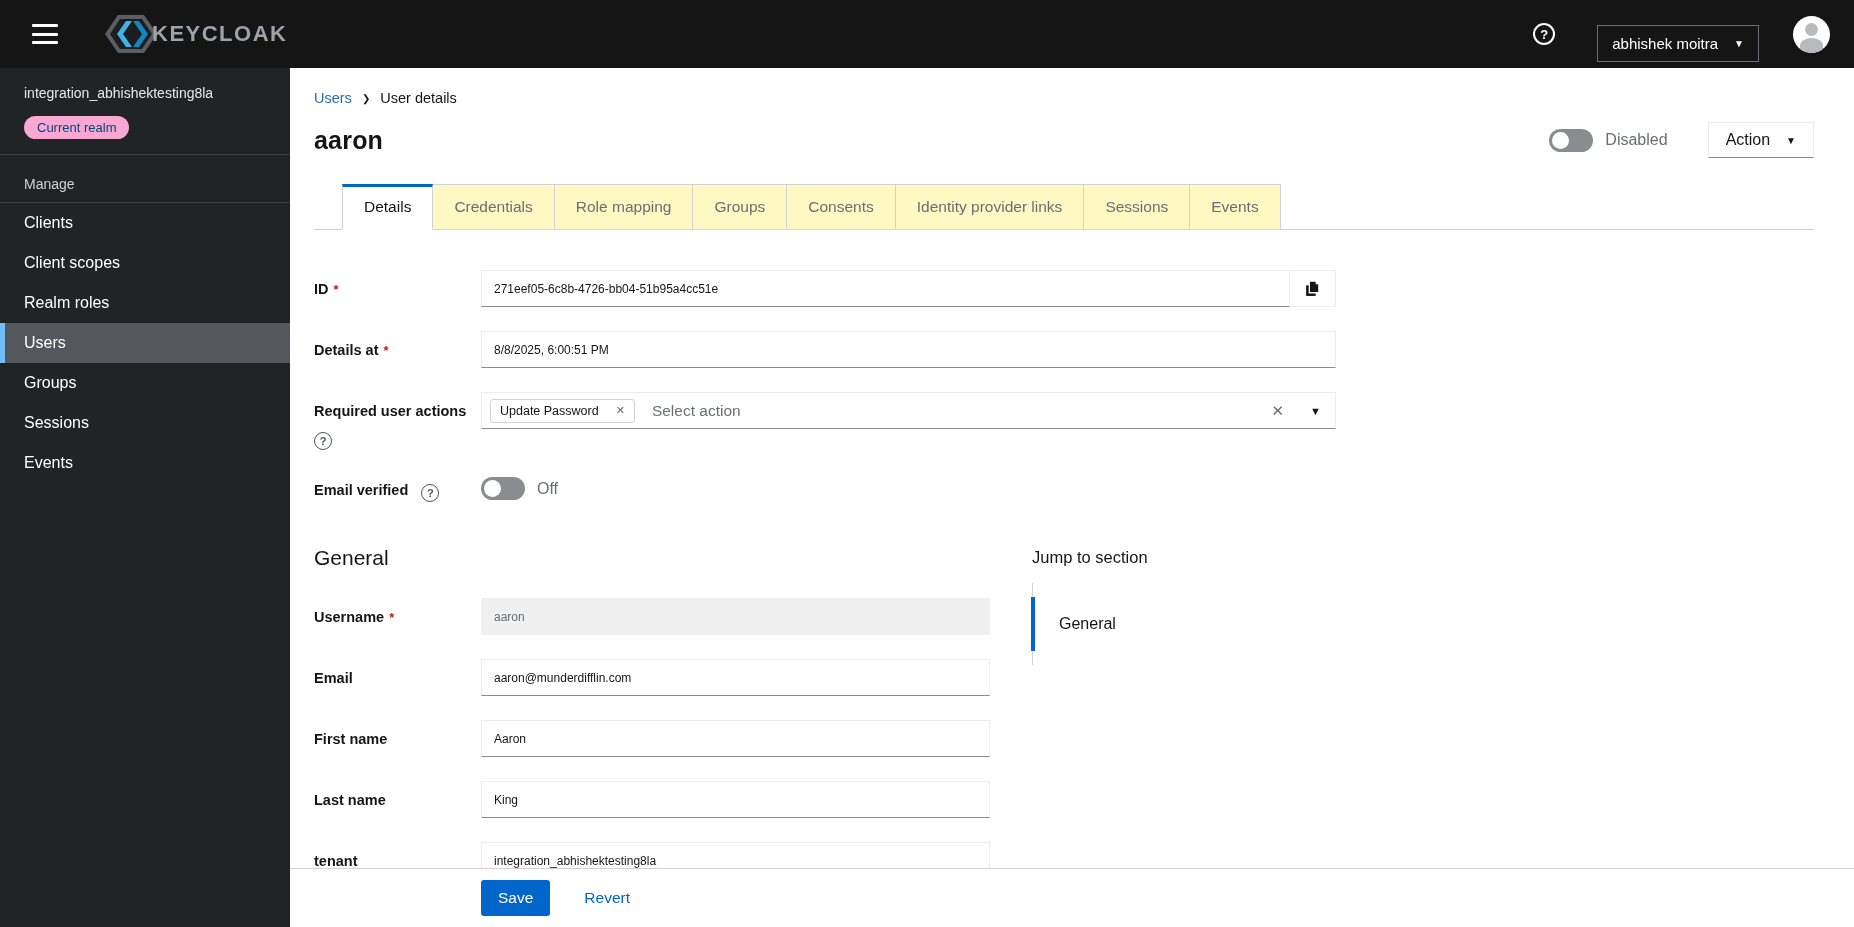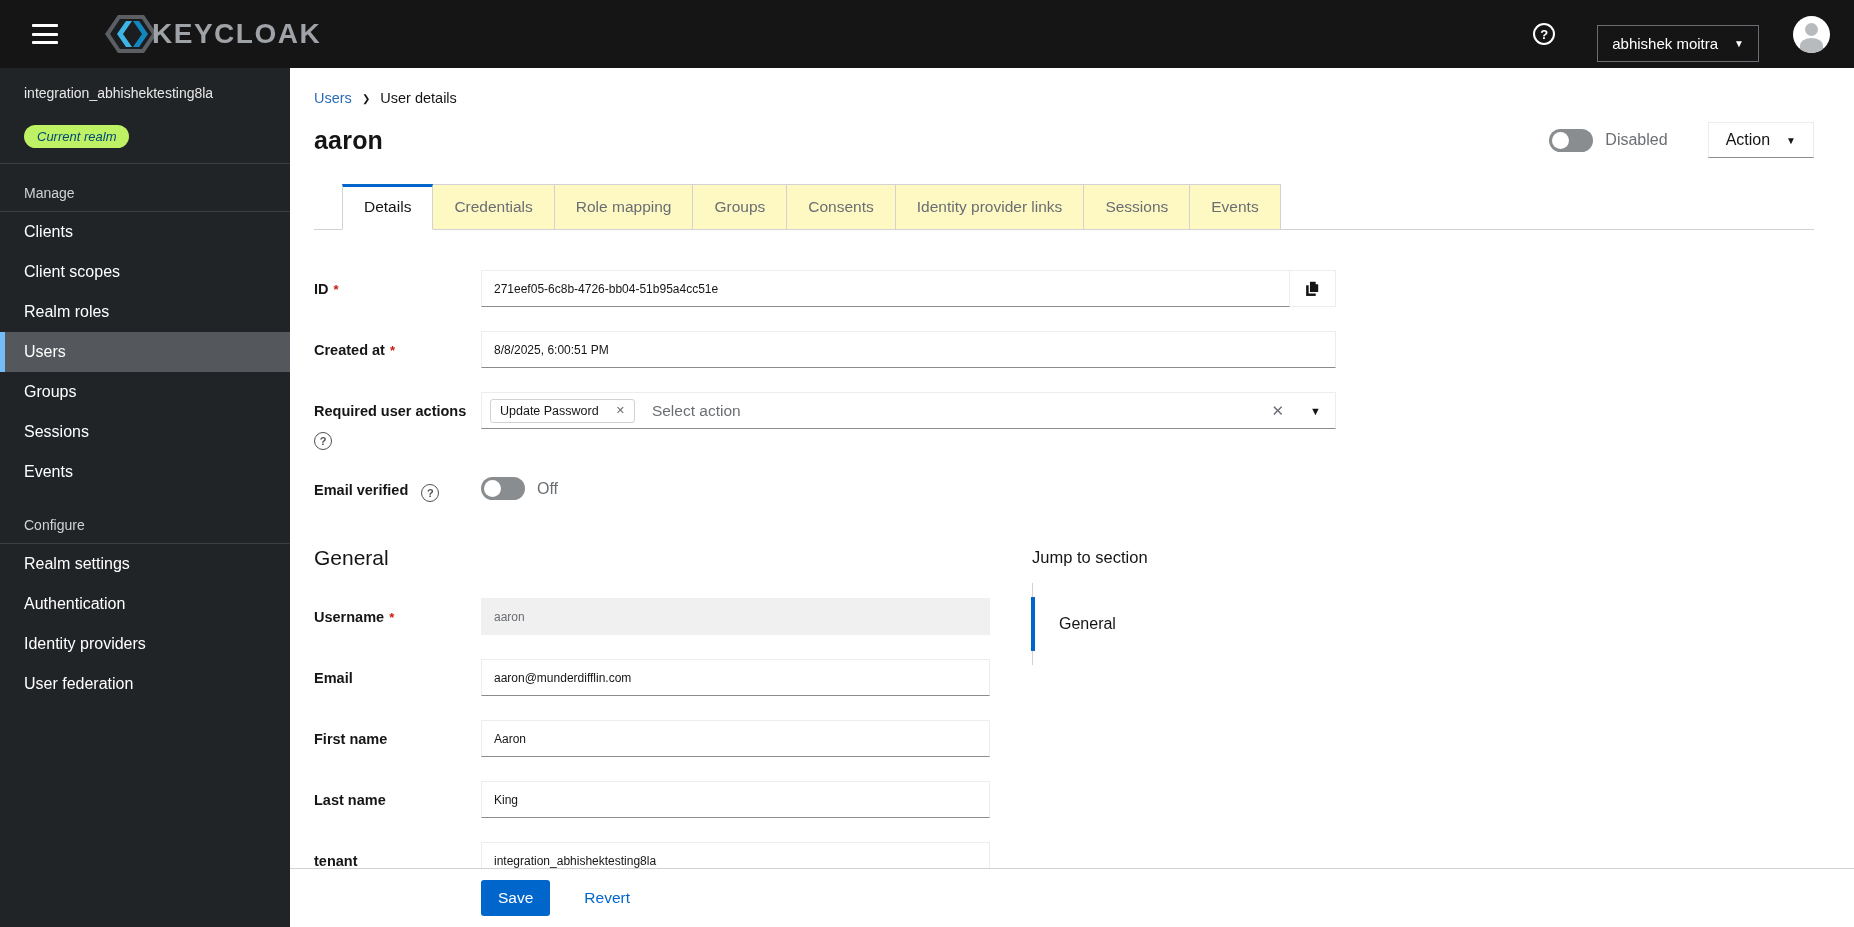--- a/index.html
+++ b/index.html
@@ -4,37 +4,37 @@
 <style>
   * { box-sizing: border-box; margin: 0; padding: 0; }
   html, body { width: 1854px; height: 927px; overflow: hidden; }
   body { font-family: "Liberation Sans", "DejaVu Sans", sans-serif; color: #151515; background: #fff; }
 
   
   .masthead { height: 68px; background: #151515; display: flex; align-items: center; padding: 0 24px; }
   .hamburger { width: 26px; height: 20px; display: flex; flex-direction: column; justify-content: space-between; cursor: pointer; margin-left: 8px; }
   .hamburger span { display: block; height: 3px; background: #fff; border-radius: 1px; }
   .brand { display: flex; align-items: center; margin-left: 44px; }
-  .brand-text { font-size: 28px; font-weight: bold; color: #9fa3a7; letter-spacing: 1.5px; margin-left: -8px; }
+  .brand-text { font-size: 22px; font-weight: bold; color: #9fa3a7; letter-spacing: 1.5px; margin-left: -8px; }
   .mast-right { margin-left: auto; display: flex; align-items: center; }
   .help-circle { width: 22px; height: 22px; border: 2px solid #fff; border-radius: 50%; color: #fff; font-size: 13px; font-weight: bold; display: flex; align-items: center; justify-content: center; cursor: pointer; }
   .user-toggle { margin-left: 42px; border: 1px solid #6a6e73; padding: 9px 14px; color: #fff; font-size: 15px; display: flex; align-items: center; gap: 16px; cursor: pointer; margin-top: 18px; }
   .caret { font-size: 10px; color: inherit; }
   .avatar { width: 37px; height: 37px; border-radius: 50%; background: #fff; margin-left: 34px; position: relative; overflow: hidden; }
   .avatar::before { content: ""; position: absolute; width: 13px; height: 13px; border-radius: 50%; background: #b8bbbe; left: 12px; top: 7px; }
   .avatar::after { content: ""; position: absolute; width: 23px; height: 16px; border-radius: 50% 50% 0 0; background: #b8bbbe; left: 7px; top: 22px; }
 
   
   .app { display: flex; height: 859px; }
 
   
   .sidebar { width: 290px; background: #212427; color: #fff; flex-shrink: 0; overflow: hidden; }
   .realm-block { padding: 17px 24px 15px 24px; border-bottom: 1px solid #3c3f42; }
   .realm-name { font-size: 14px; color: #e8e8e8; }
-  .realm-badge { display: inline-block; margin-top: 24px; background: #bef264; color: #004678; font-size: 13px; padding: 4px 13px; border-radius: 13px; font-style: italic; }
+  .realm-badge { display: inline-block; margin-top: 15px; background: #f9a8d4; color: #004678; font-size: 13px; padding: 4px 13px; border-radius: 13px; }
   .nav-group-title { padding: 19px 24px 10px 24px; font-size: 14px; color: #d2d2d2; border-bottom: 1px solid #3c3f42; }
   .nav-group { padding-bottom: 6px; }
   .nav-group:first-of-type { margin-top: 2px; }
   .nav-item { padding: 11px 24px; font-size: 16px; color: #fff; cursor: pointer; }
   .nav-item.active { background: #54585c; box-shadow: inset 5px 0 0 0 #73bcf7; }
   .nav-group .nav-item:first-of-type { margin-top: 8px; }
 
   
   .main { flex: 1; position: relative; background: #fff; overflow: hidden; }
   .content { padding: 22px 40px 0 24px; }
@@ -141,27 +141,20 @@
         <div class="nav-group">
           <div class="nav-group-title">Manage</div>
           <div class="nav-item">Clients</div>
           <div class="nav-item">Client scopes</div>
           <div class="nav-item">Realm roles</div>
           <div class="nav-item active">Users</div>
           <div class="nav-item">Groups</div>
           <div class="nav-item">Sessions</div>
           <div class="nav-item">Events</div>
         </div>
-        <div class="nav-group">
-          <div class="nav-group-title">Configure</div>
-          <div class="nav-item">Realm settings</div>
-          <div class="nav-item">Authentication</div>
-          <div class="nav-item">Identity providers</div>
-          <div class="nav-item">User federation</div>
-        </div>
       </div>
   </nav>
 
   <main class="main">
     <div class="content">
 
       <div class="breadcrumb">
         <a>Users</a>
         <span class="bc-chevron">❯</span>
         <span>User details</span>
@@ -200,21 +193,21 @@
                 <rect x="2" y="5" width="9" height="10" fill="#151515"></rect>
                 <polygon points="5,1 11,1 14,4 14,12 5,12" fill="#151515" stroke="#fff" stroke-width="1.2"></polygon>
                 <polygon points="11,1 11,4 14,4" fill="#fff"></polygon>
               </svg>
             </div>
           </div>
         </div>
 
         <div class="form-row">
           <div class="form-label">
-            <span>Created at</span><span class="req">*</span>
+            <span>Details at</span><span class="req">*</span>
           </div>
           <input class="text-input w-top" value="8/8/2025, 6:00:51 PM" style="">
         </div>
 
         <div class="form-row">
           <div class="form-label">
             <span>Required user actions</span>
             <div class="label-help"><span class="help-q">?</span></div>
           </div>
           <div class="multiselect">

